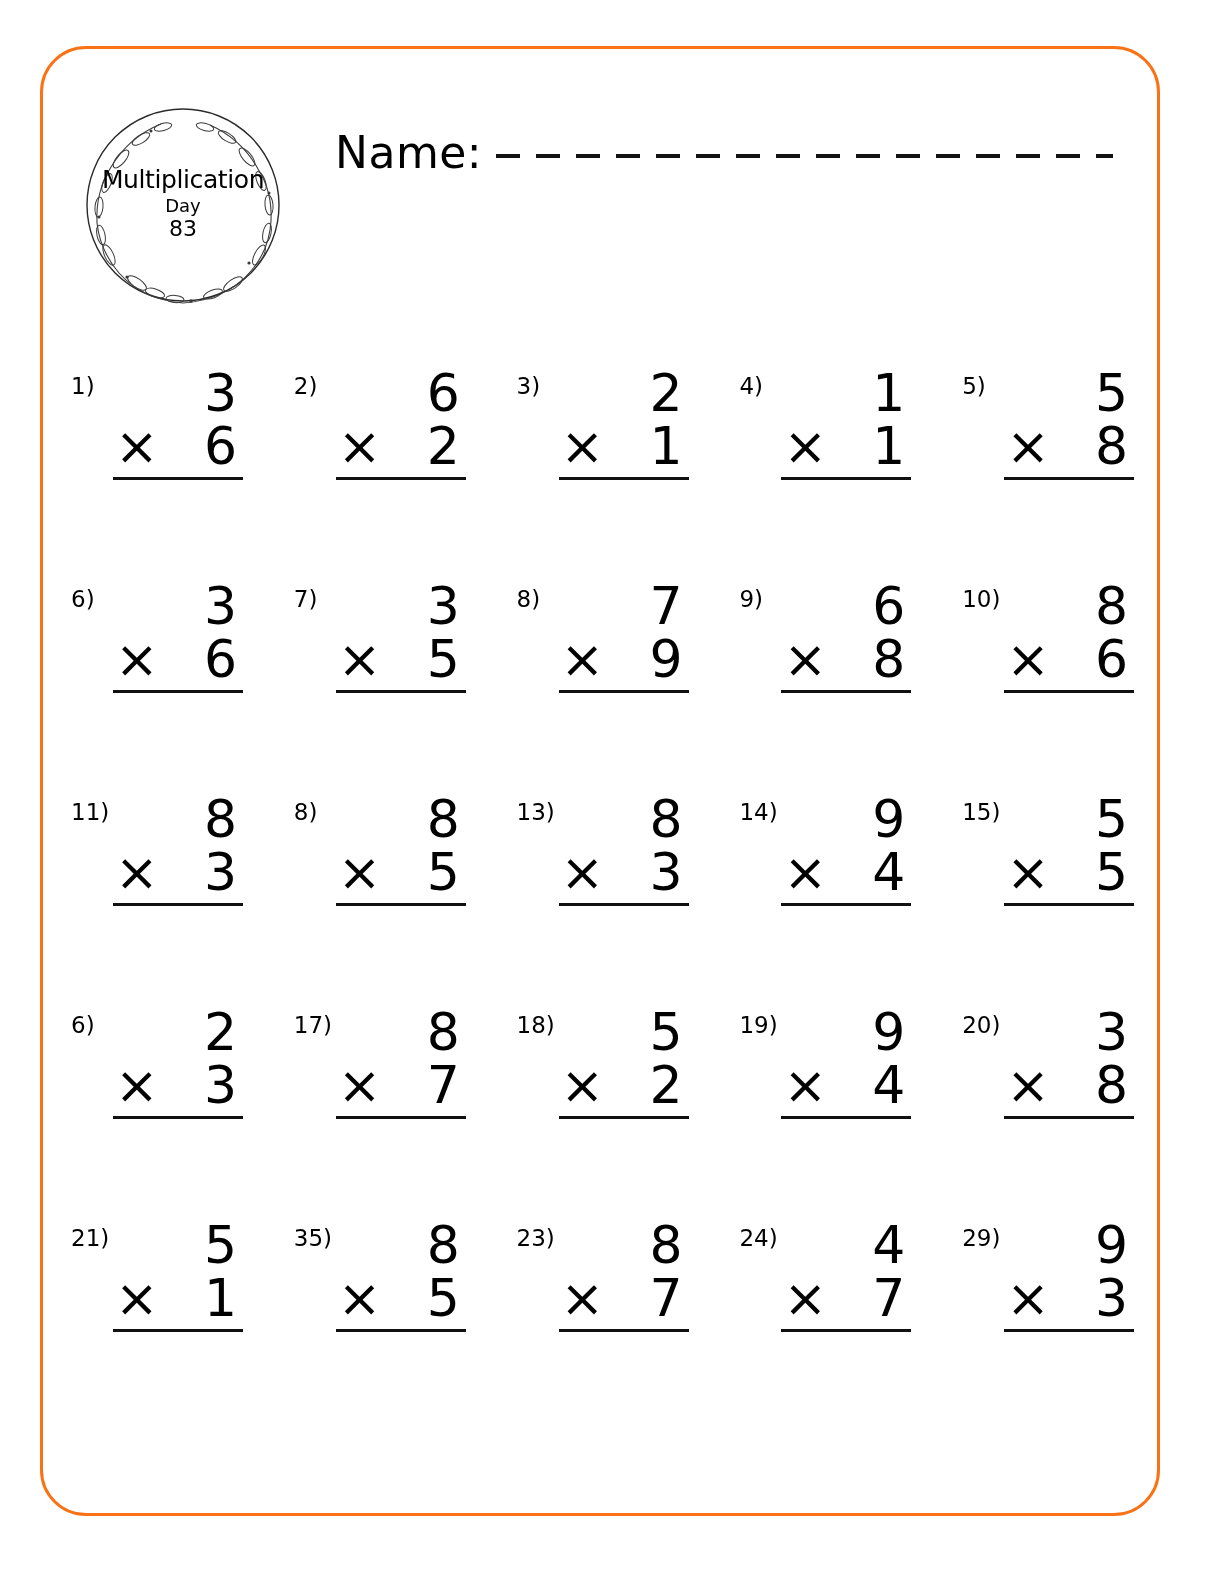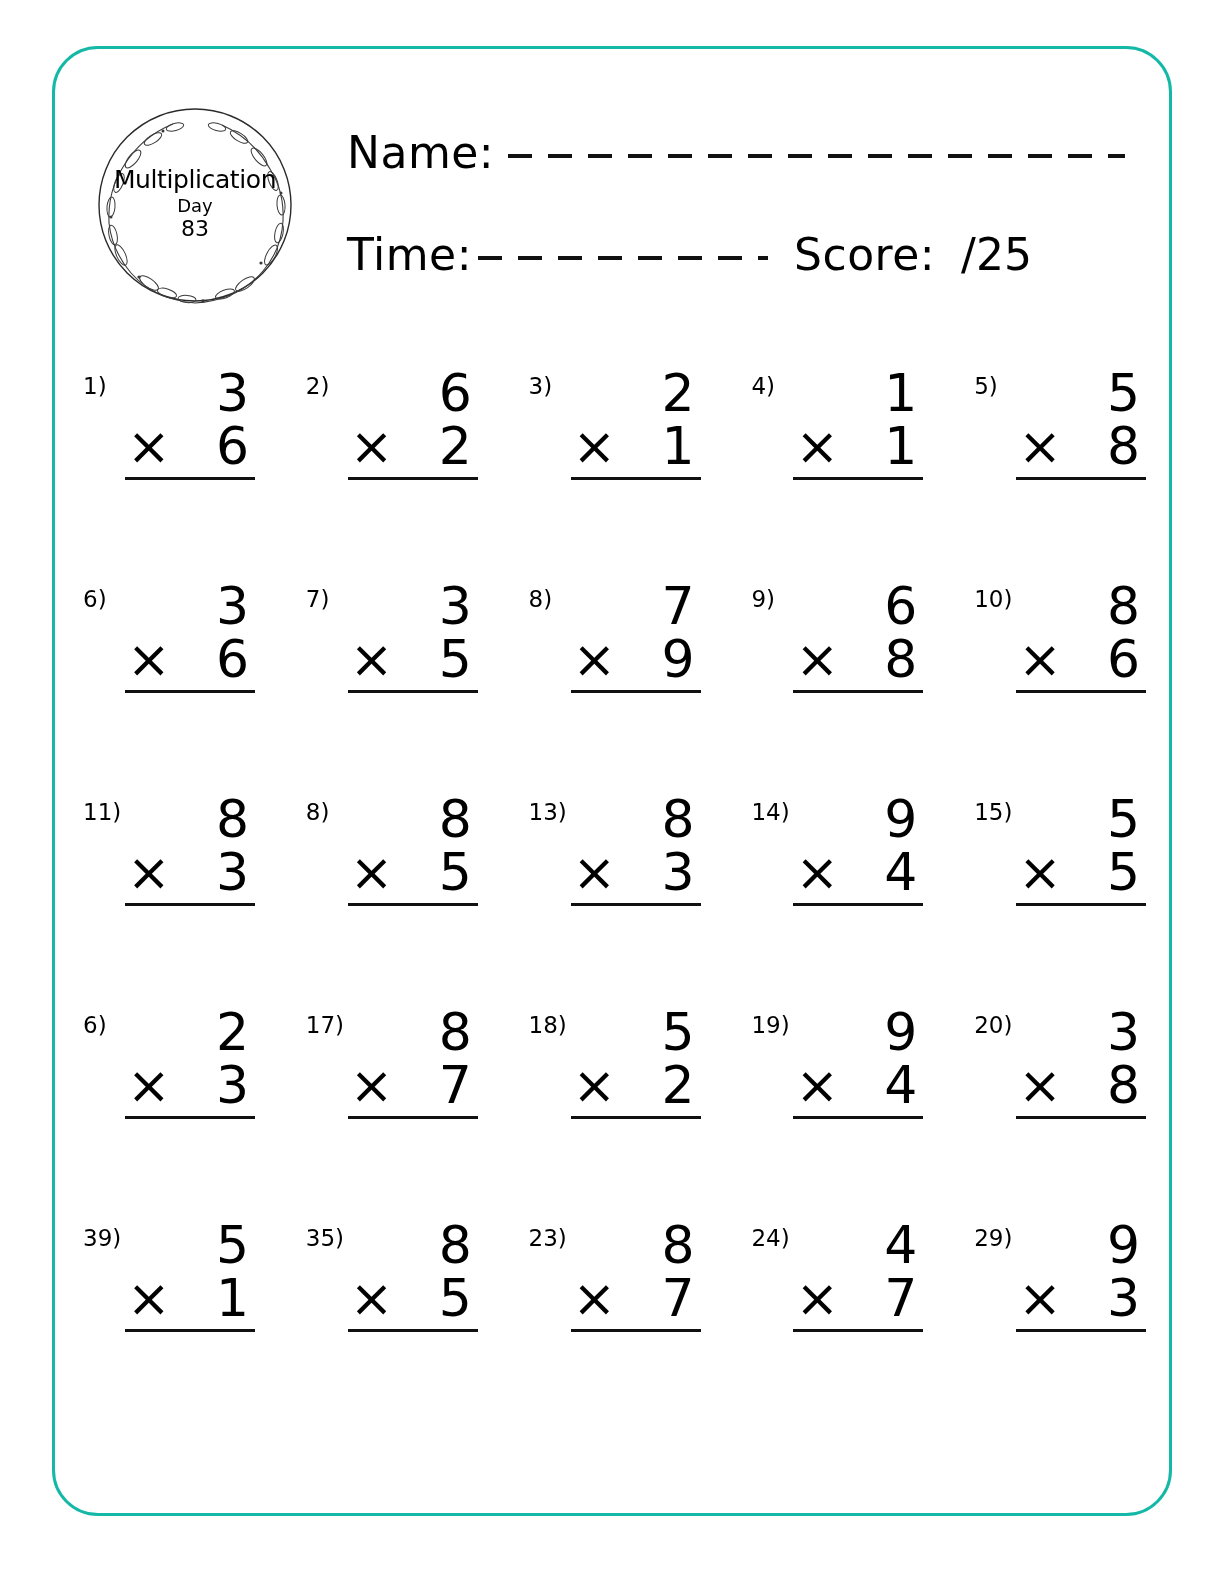--- a/index.html
+++ b/index.html
@@ -11,25 +11,25 @@
     width: 1224px;
     height: 1584px;
     font-family: "DejaVu Sans", sans-serif;
     color: #000000;
     position: relative;
     overflow: hidden;
   }
 
   .sheet {
     position: absolute;
-    left: 52px;
+    left: 40px;
     top: 46px;
     width: 1120px;
     height: 1470px;
-    border: 3px solid #14b8a6;
+    border: 3px solid #f97316;
     border-radius: 46px;
     box-sizing: border-box;
     background: #ffffff;
   }
 
   
   .header {
     position: absolute;
     left: 0;
     top: 0;
@@ -232,23 +232,20 @@
         <div class="wreath-title">Multiplication</div>
         <div class="wreath-sub">Day</div>
         <div class="wreath-num">83</div>
       </div>
     </div>
 
     <div class="name-row">
       <span class="field-label">Name:</span><span class="dashline dash-name"></span>
     </div>
 
-    <div class="time-row">
-      <span class="field-label">Time:</span><span class="dashline dash-time"></span><span class="field-label score-label">Score:</span><span class="score-value">/25</span>
-    </div>
 
   </div>
 
   <div class="grid">
 
     <div class="row">
       <div class="cell">
         <div class="idx">1)</div>
         <div class="prob">
           <div class="top-num">3</div>
@@ -474,21 +471,21 @@
             <span class="op">×</span>
             <span>8</span>
           </div>
           <div class="rule"></div>
         </div>
       </div>
     </div>
 
     <div class="row">
       <div class="cell">
-        <div class="idx">39)</div>
+        <div class="idx">21)</div>
         <div class="prob">
           <div class="top-num">5</div>
           <div class="bot-line">
             <span class="op">×</span>
             <span>1</span>
           </div>
           <div class="rule"></div>
         </div>
       </div>
       <div class="cell">

